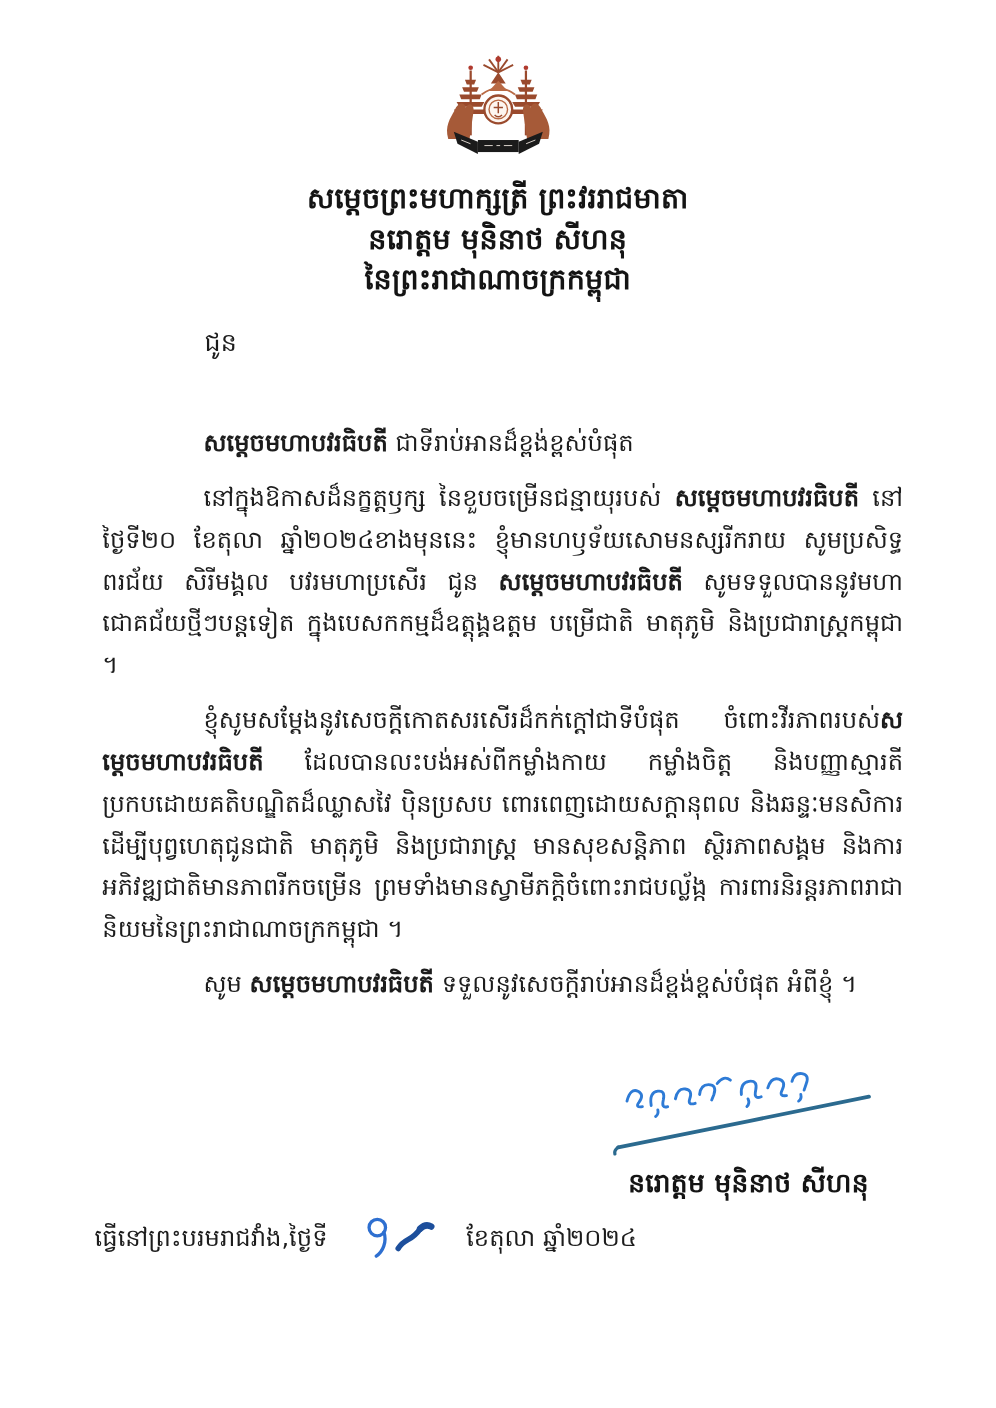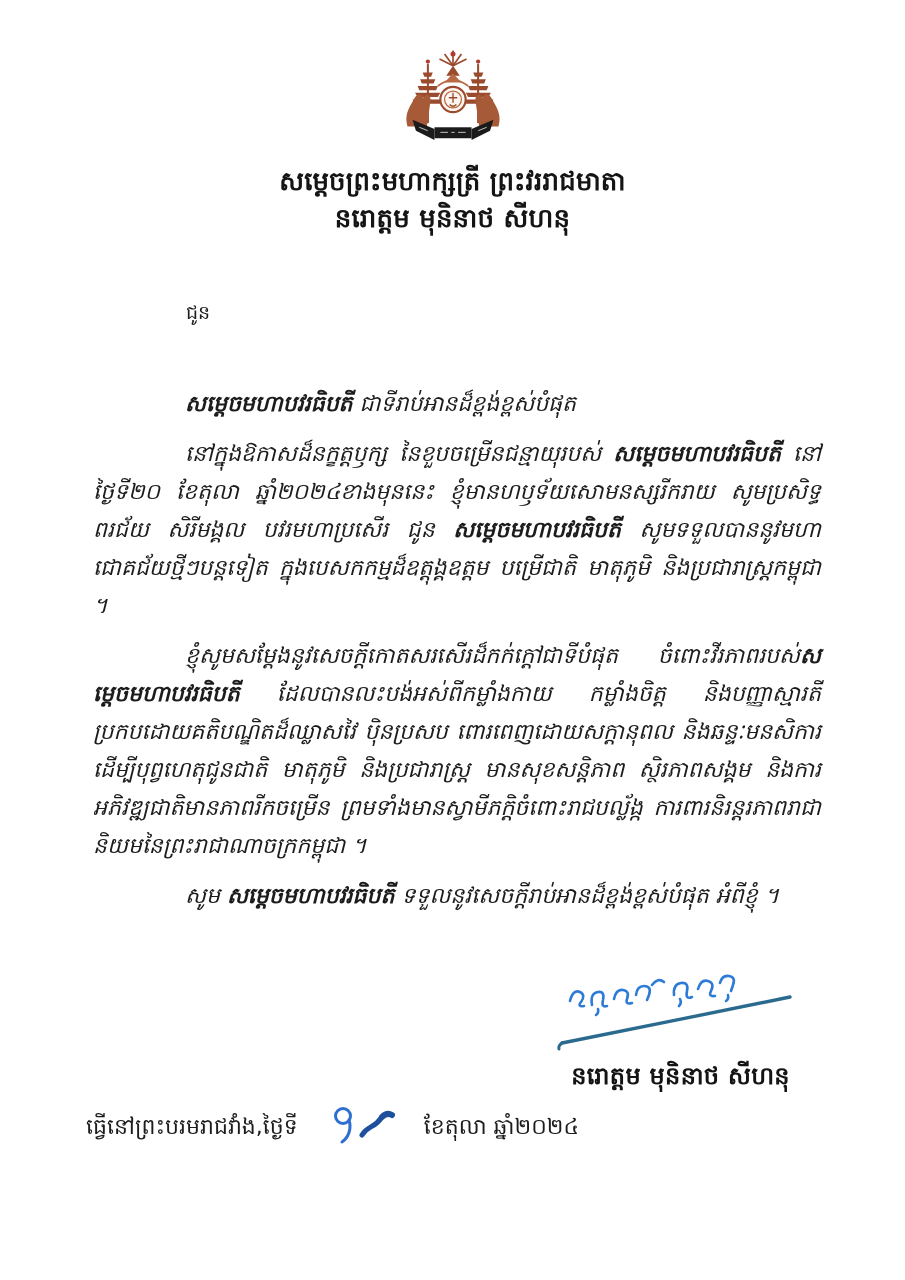--- a/index.html
+++ b/index.html
@@ -29,36 +29,36 @@
     line-height: 37px;
     color: #141414;
     letter-spacing: 0.2px;
   }
   
   .recipient {
     position: absolute;
     top: 281px; left: 186px;
     display: flex;
     align-items: flex-end;
-    font-size: 19px;
+    font-size: 23px;
     line-height: 37px;
   }
   .recipient .jun { width: 64px; flex: 0 0 64px; }
   .recipient .r-title { font-weight: 700; }
   .recipient .r-name { font-weight: 800; letter-spacing: 0.5px; }
   
   .letter-body {
     position: absolute;
     top: 372px; left: 93px;
     width: 728px;
     font-size: 22px;
     line-height: 38px;
     text-align: justify;
   }
-  .para { margin: 0 0 12px 0; text-indent: 92px; font-style: italic; }
+  .para { margin: 0 0 12px 0; text-indent: 92px; }
   .para .bold { font-weight: 700; }
   
   .signature-block {
     position: absolute;
     top: 942px; left: 538px;
     width: 285px;
     text-align: center;
   }
   .signature-name {
     margin-top: 6px;
@@ -138,20 +138,21 @@
         <line x1="76" y1="101" x2="85" y2="101"></line>
         <line x1="30" y1="95" x2="40" y2="99"></line>
         <line x1="110" y1="95" x2="100" y2="99"></line>
       </g>
     </svg>
   </div>
 
   <div class="royal-header">
     <div>សម្តេចព្រះមហាក្សត្រី ព្រះវររាជមាតា</div>
     <div>នរោត្តម មុនិនាថ សីហនុ</div>
+    <div>នៃព្រះរាជាណាចក្រកម្ពុជា</div>
   </div>
 
   <div class="recipient">
     <span class="jun">ជូន</span>
     <span class="lines">
       <br>
     </span>
   </div>
 
   <div class="letter-body">

